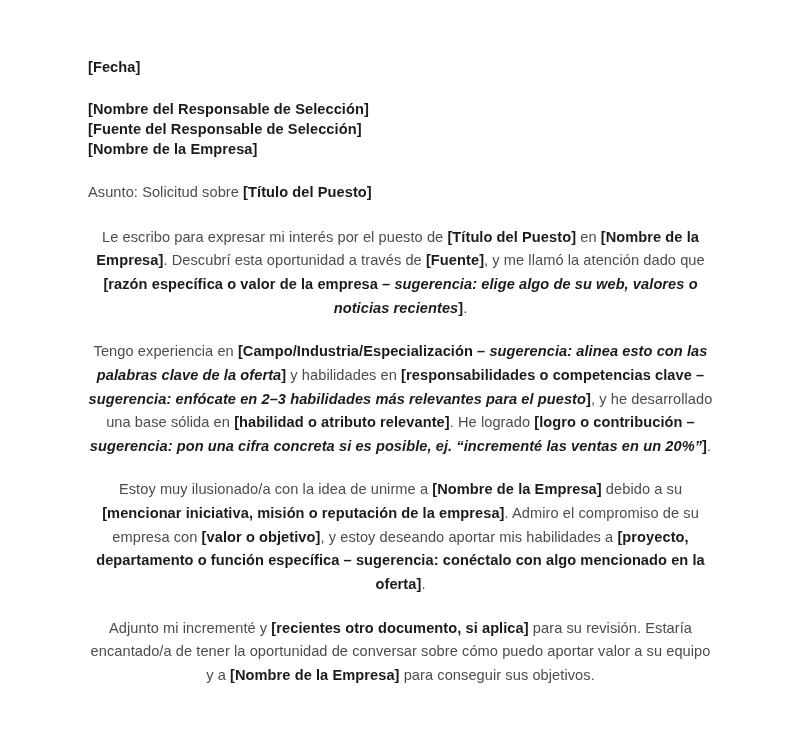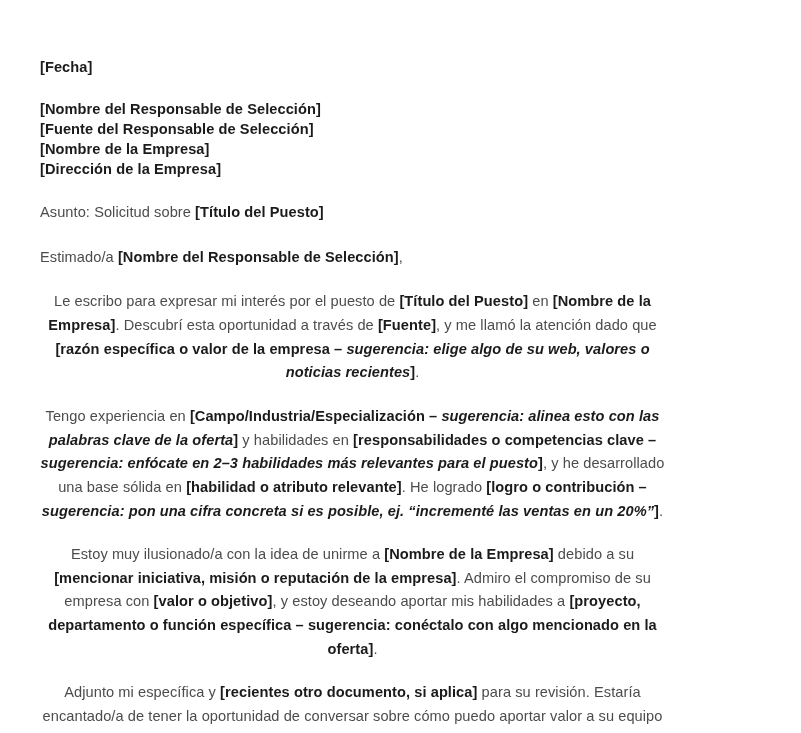--- a/index.html
+++ b/index.html
@@ -12,21 +12,21 @@
     width: 801px;
     height: 733px;
     overflow: hidden;
     font-family: "Liberation Sans", sans-serif;
     -webkit-font-smoothing: antialiased;
   }
   .page {
     box-sizing: border-box;
     width: 801px;
     height: 733px;
-    padding: 56px 89px 0 40px;
+    padding: 56px 89px 0 88px;
     background: #ffffff;
   }
   .doc {
     width: 625px;
     font-size: 14.6px;
     line-height: 1.62;
     color: #4c4c4c;
     letter-spacing: 0.005em;
   }
 
@@ -69,30 +69,26 @@
   <div class="doc">
 
     <p class="block gap-date">
       <span class="b">[Fecha]</span>
     </p>
 
     <div class="block addr-block gap-addr">
       <span class="line b">[Nombre del Responsable de Selección]</span>
       <span class="line b">[Fuente del Responsable de Selección]</span>
       <span class="line b">[Nombre de la Empresa]</span>
-      <span class="line b">[Dirección de la Empresa]</span>
     </div>
 
     <p class="block gap-asunto">
       <span>Asunto: Solicitud sobre </span><span class="b">[Título del Puesto]</span>
     </p>
 
-    <p class="block gap-saludo">
-      <span>Estimado/a </span><span class="b">[Nombre del Responsable de Selección]</span><span>,</span>
-    </p>
 
     <p class="block para gap-p1"><span>Le escribo para expresar mi interés por el puesto de </span><span class="b">[Título del Puesto]</span><span> en </span><span class="b">[Nombre de la Empresa]</span><span>. Descubrí esta oportunidad a través de </span><span class="b">[Fuente]</span><span>, y me llamó la atención dado que </span><span class="b">[razón específica o valor de la empresa – </span><span class="bi">sugerencia: elige algo de su web, valores o noticias recientes</span><span class="b">]</span><span>.</span></p>
     <p class="block para gap-p2"><span>Tengo experiencia en </span><span class="b">[Campo/Industria/Especialización – </span><span class="bi">sugerencia: alinea esto con las palabras clave de la oferta</span><span class="b">]</span><span> y habilidades en </span><span class="b">[responsabilidades o competencias clave – </span><span class="bi">sugerencia: enfócate en 2–3 habilidades más relevantes para el puesto</span><span class="b">]</span><span>, y he desarrollado una base sólida en </span><span class="b">[habilidad o atributo relevante]</span><span>. He logrado </span><span class="b">[logro o contribución – </span><span class="bi">sugerencia: pon una cifra concreta si es posible, ej. “incrementé las ventas en un 20%”</span><span class="b">]</span><span>.</span></p>
     <p class="block para gap-p3"><span>Estoy muy ilusionado/a con la idea de unirme a </span><span class="b">[Nombre de la Empresa]</span><span> debido a su </span><span class="b">[mencionar iniciativa, misión o reputación de la empresa]</span><span>. Admiro el compromiso de su empresa con </span><span class="b">[valor o objetivo]</span><span>, y estoy deseando aportar mis habilidades a </span><span class="b">[proyecto, departamento o función específica – sugerencia: conéctalo con algo mencionado en la oferta]</span><span>.</span></p>
-    <p class="block para gap-p4"><span>Adjunto mi específica y </span><span class="b">[recientes otro documento, si aplica]</span><span> para su revisión. Estaría encantado/a de tener la oportunidad de conversar sobre cómo puedo aportar valor a su equipo y a </span><span class="b">[Nombre de la Empresa]</span><span> para conseguir sus objetivos.</span></p>
+    <p class="block para gap-p4"><span>Adjunto mi incrementé y </span><span class="b">[recientes otro documento, si aplica]</span><span> para su revisión. Estaría encantado/a de tener la oportunidad de conversar sobre cómo puedo aportar valor a su equipo y a </span><span class="b">[Nombre de la Empresa]</span><span> para conseguir sus objetivos.</span></p>
 
   </div>
 </div>
 
 </body></html>

